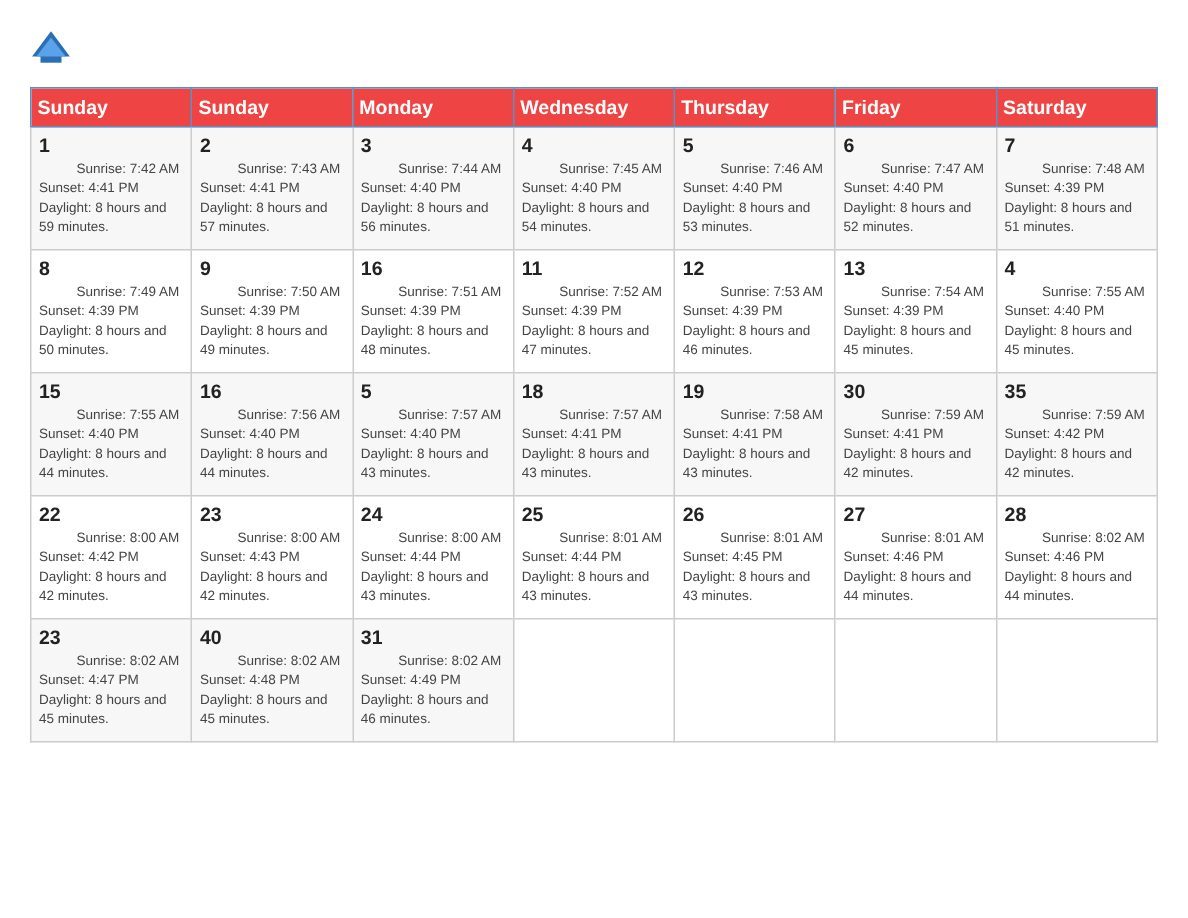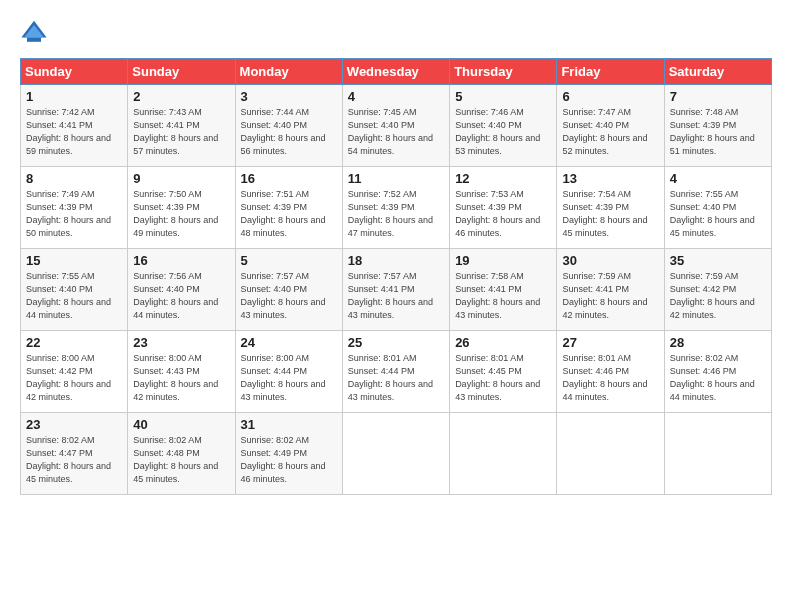--- a/index.html
+++ b/index.html
@@ -91,20 +91,21 @@
       font-size: 13px;
       font-weight: bold;
       color: #222;
       display: block;
       margin-bottom: 2px;
     }
     .day-info {
       font-size: 9px;
       color: #444;
       line-height: 1.45;
+      margin-left: 25px;
     }
     .empty-cell {
       background: #fff !important;
     }
   </style>
 </head>
 <body>
 
 <div class="page">
   <div class="header">

